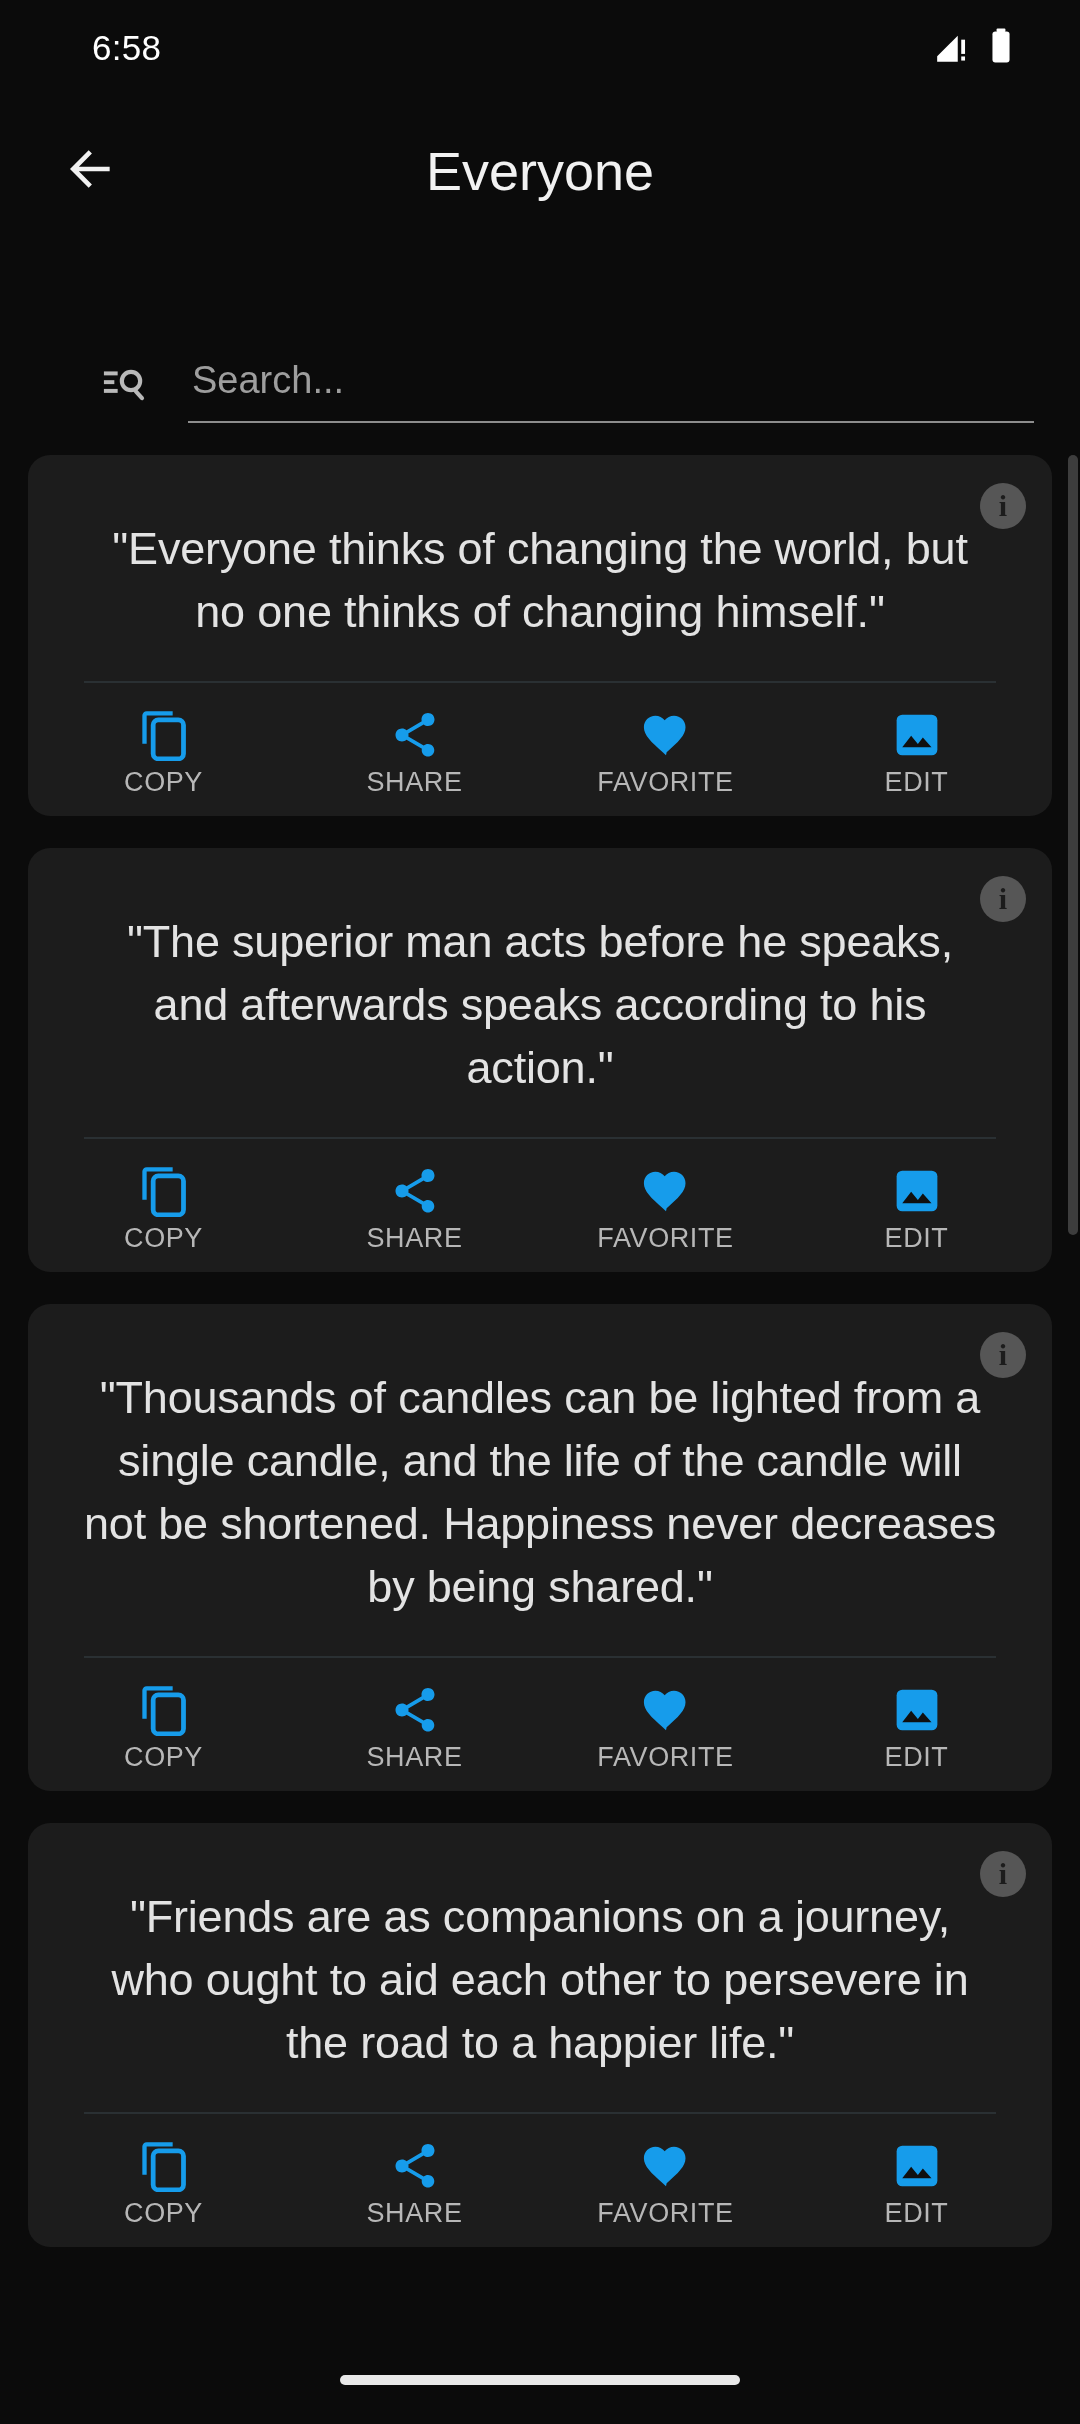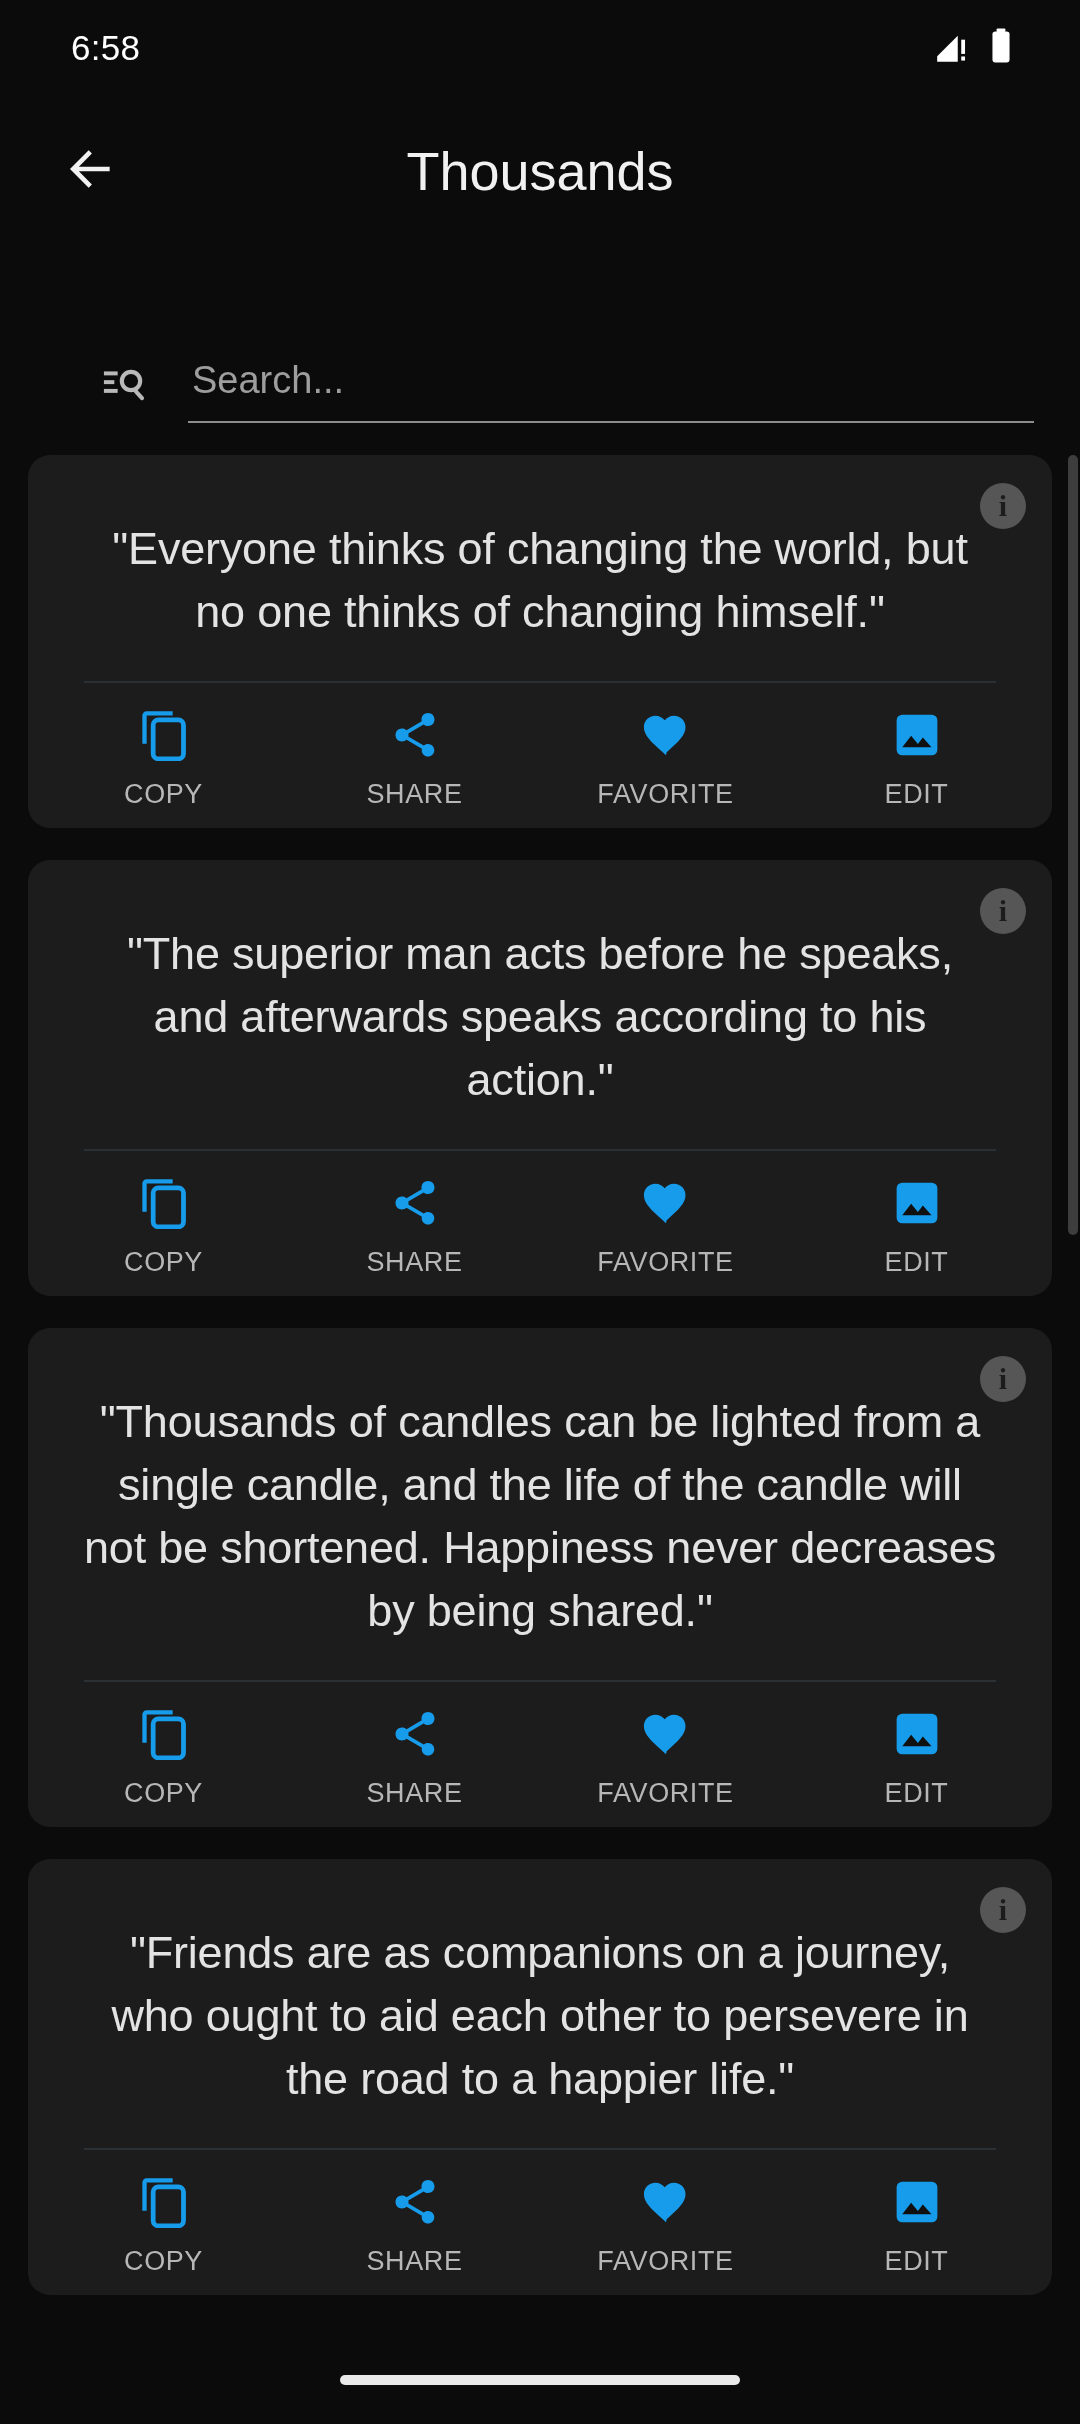--- a/index.html
+++ b/index.html
@@ -17,21 +17,21 @@
 
   
   .status-bar {
     position:absolute; top:0; left:0;
     width:1080px; height:96px;
     display:flex; align-items:center;
     justify-content:space-between;
     padding:0 56px 0 0;
   }
   .status-time {
-    margin-left:71px;
+    margin-left:92px;
     color:#ffffff;
     font-size:35px;
     letter-spacing:0.3px;
   }
   .status-icons {
     display:flex; align-items:center; gap:14px;
     margin-right:8px;
   }
 
   
@@ -131,21 +131,21 @@
   }
   .actions {
     display:flex;
     padding:22px 10px 18px 10px;
   }
   .action {
     flex:1;
     display:flex;
     flex-direction:column;
     align-items:center;
-    gap:18px;
+    gap:6px;
     cursor:pointer;
   }
   .action-icon {
     height:56px;
     display:flex; align-items:flex-end; justify-content:center;
   }
   .action-label {
     color:#b7b7b7;
     font-size:27px;
     letter-spacing:0.6px;
@@ -205,21 +205,21 @@
   </div>
 
   <div class="app-bar">
     <div class="back-btn">
       <span>
         <svg width="56" height="56" viewBox="0 0 24 24">
           <path d="M20 11H6.8l5.6-5.6-1.4-1.4L3 12l8 8 1.4-1.4L6.8 13H20z" fill="#f1f1f1"></path>
         </svg>
       </span>
     </div>
-    <div class="app-title">Thousands</div>
+    <div class="app-title">Everyone</div>
   </div>
 
   <div class="search-row">
     <div class="search-icon-wrap">
       <svg width="50" height="50" viewBox="0 0 24 24">
         <rect x="1.4" y="5.0" width="6.6" height="1.9" fill="#b9b9b9"></rect>
         <rect x="1.4" y="9.2" width="5.0" height="1.9" fill="#b9b9b9"></rect>
         <rect x="1.4" y="13.4" width="6.6" height="1.9" fill="#b9b9b9"></rect>
         <circle cx="14.4" cy="9.6" r="4.4" fill="none" stroke="#b9b9b9" stroke-width="2"></circle>
         <rect x="17.2" y="13.0" width="2" height="6.4" rx="1" fill="#b9b9b9" transform="rotate(-42 18.2 16.2)"></rect>

